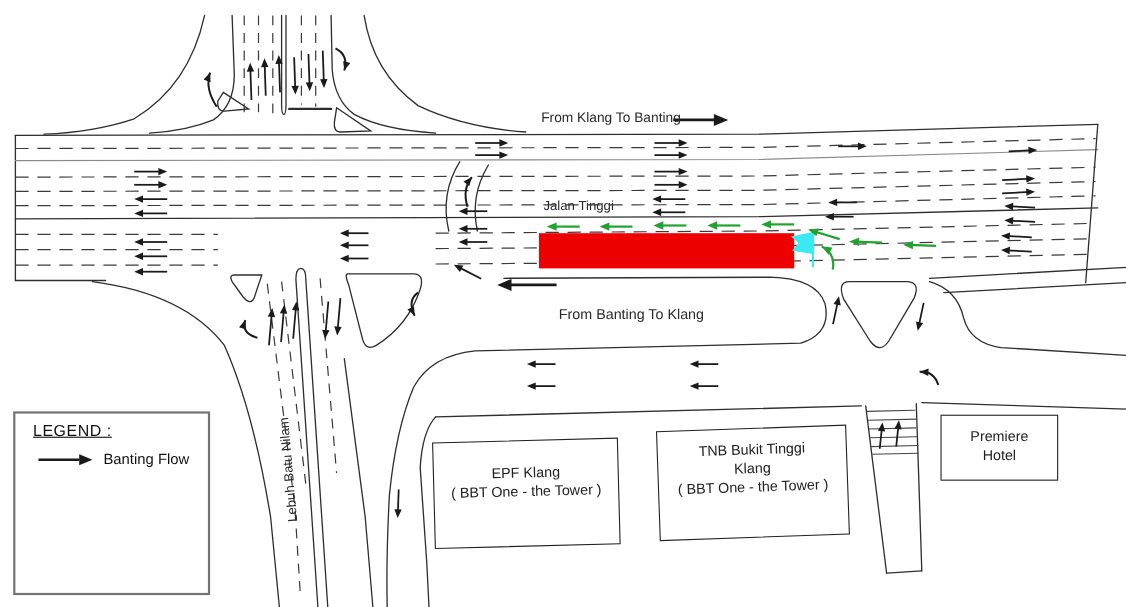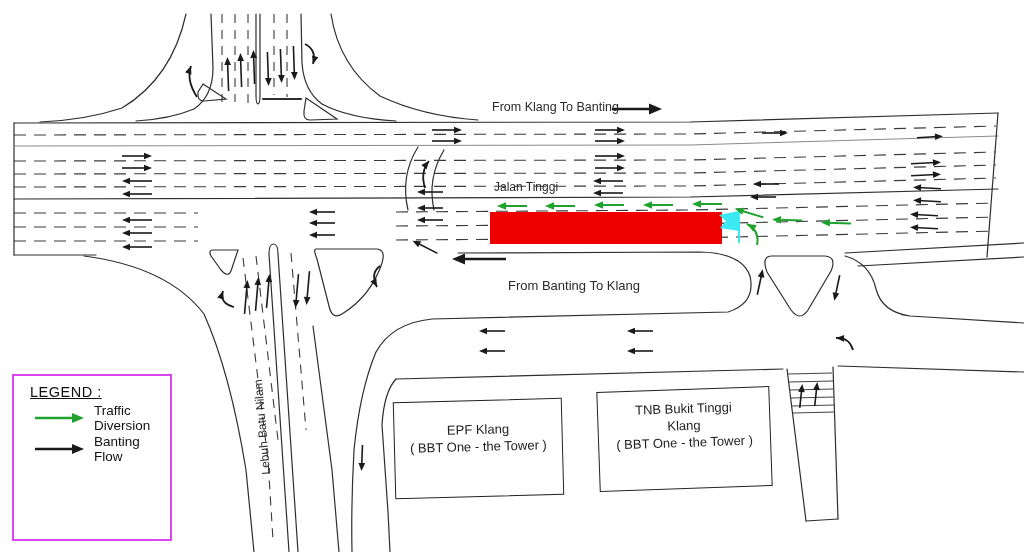--- a/index.html
+++ b/index.html
@@ -20,22 +20,22 @@
     transform:rotate(-95deg);transform-origin:center;
   }
   .bld{
     position:absolute;border:1.6px solid #222;background:#fff;
     text-align:center;box-sizing:border-box;font-size:13px;line-height:17px;color:#222;
   }
   .bld-epf{left:394px;top:400px;width:169px;height:97px;transform:rotate(-1.5deg);padding-top:20px;}
   .bld-tnb{left:598px;top:389px;width:173px;height:100px;transform:rotate(-2deg);padding-top:10px;}
   .bld-prem{left:855px;top:377px;width:107px;height:60px;padding-top:10px;}
   #legend{
-    position:absolute;left:12px;top:374px;width:160px;height:167px;
-    border:2px solid #d946ef;background:#fff;box-sizing:border-box;
+    position:absolute;left:12px;top:374px;width:179px;height:167px;
+    border:2px solid #737373;background:#fff;box-sizing:border-box;
   }
   #legend .ttl{
     margin:8px 0 2px 16px;font-size:14.5px;color:#111;
     text-decoration:underline;letter-spacing:0.5px;
   }
   #legend .lrow{display:flex;align-items:center;height:31px;padding-left:18px;}
   #legend .sym{width:62px;flex:0 0 62px;display:flex;align-items:center;}
   #legend .ltxt{font-size:13.5px;color:#111;}
 </style>
 </head>
@@ -397,33 +397,28 @@
 
   <div class="bld bld-epf">
     <div>EPF Klang</div>
     <div>( BBT One - the Tower )</div>
   </div>
   <div class="bld bld-tnb">
     <div>TNB Bukit Tinggi</div>
     <div>Klang</div>
     <div>( BBT One - the Tower )</div>
   </div>
+  <div class="bld bld-prem">
+    <div>Premiere</div>
+    <div>Hotel</div>
+  </div>
 
   <div id="legend">
     <div class="ttl">LEGEND :</div>
     <div id="legend-rows">
-        <div class="lrow">
-          <div class="sym">
-            <svg width="58" height="30">
-              <line x1="3" y1="15" x2="40" y2="15" stroke="#1fa32e" stroke-width="2.4"></line>
-              <polygon points="52,15 40,9.96 40,20.04" fill="#1fa32e"></polygon>
-            </svg>
-          </div>
-          <div class="ltxt">Traffic Diversion</div>
-        </div>
         <div class="lrow">
           <div class="sym">
             <svg width="58" height="30">
               <line x1="3" y1="15" x2="40" y2="15" stroke="#1a1a1a" stroke-width="2.4"></line>
               <polygon points="52,15 40,9.96 40,20.04" fill="#1a1a1a"></polygon>
             </svg>
           </div>
           <div class="ltxt">Banting Flow</div>
         </div>
       </div>

